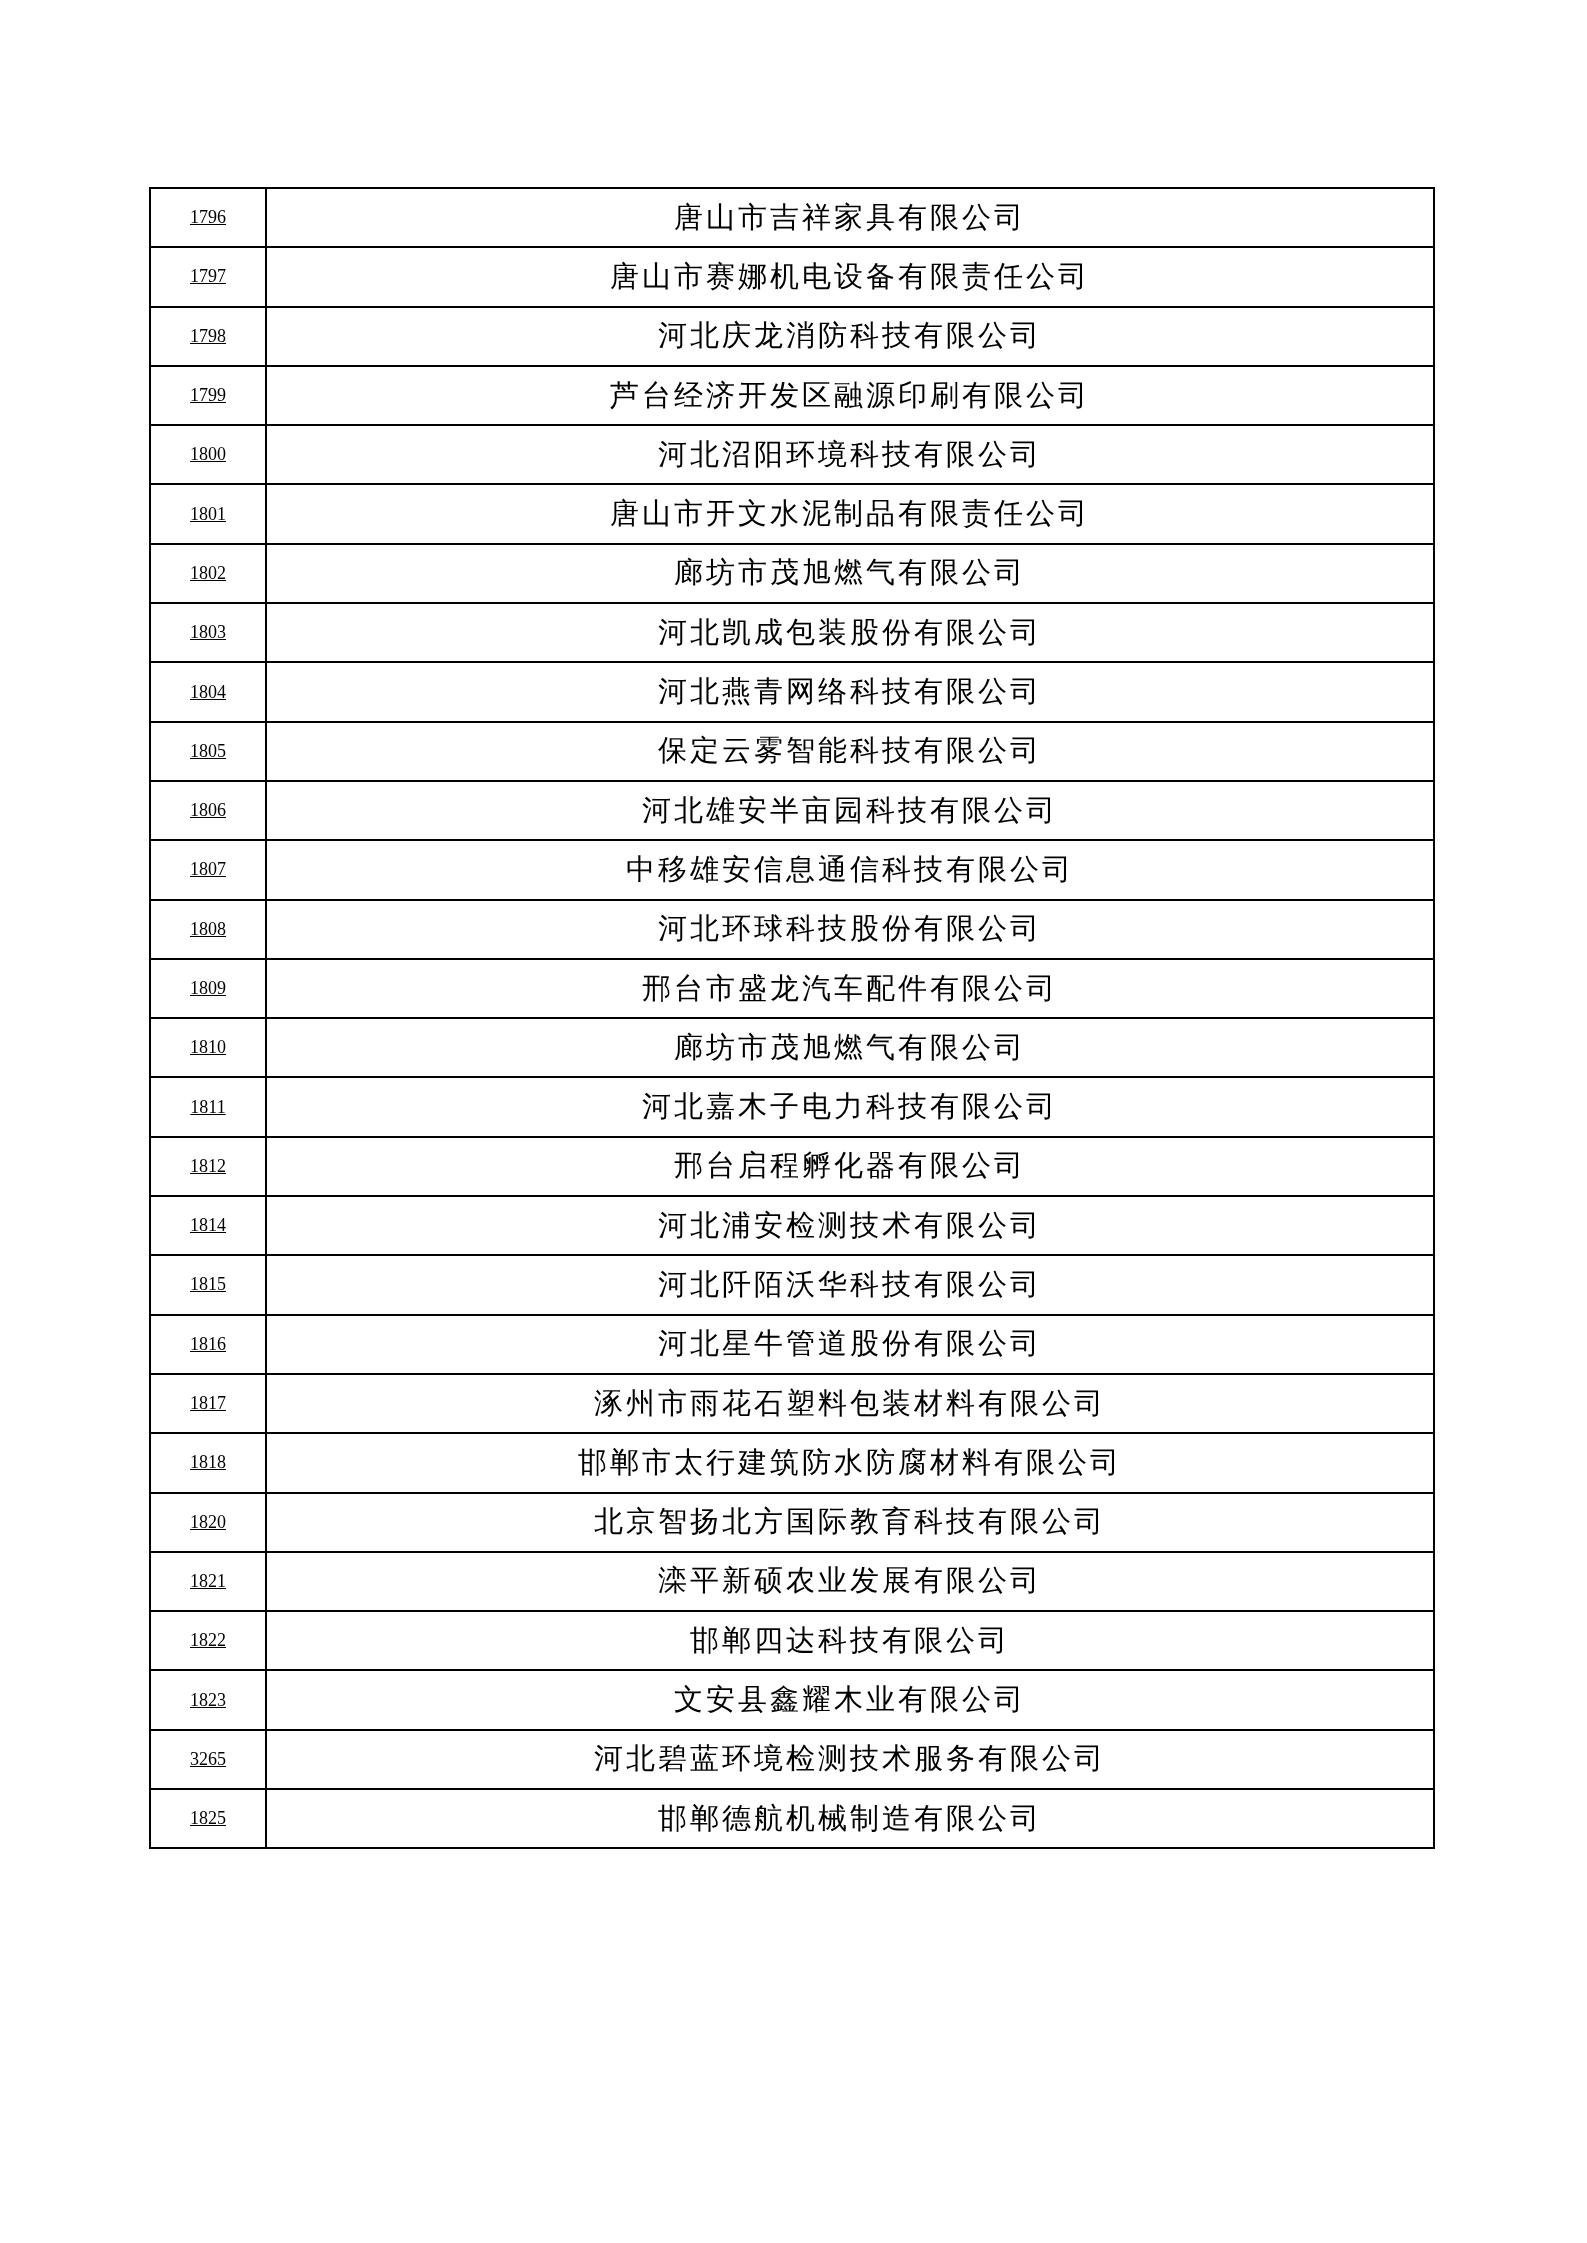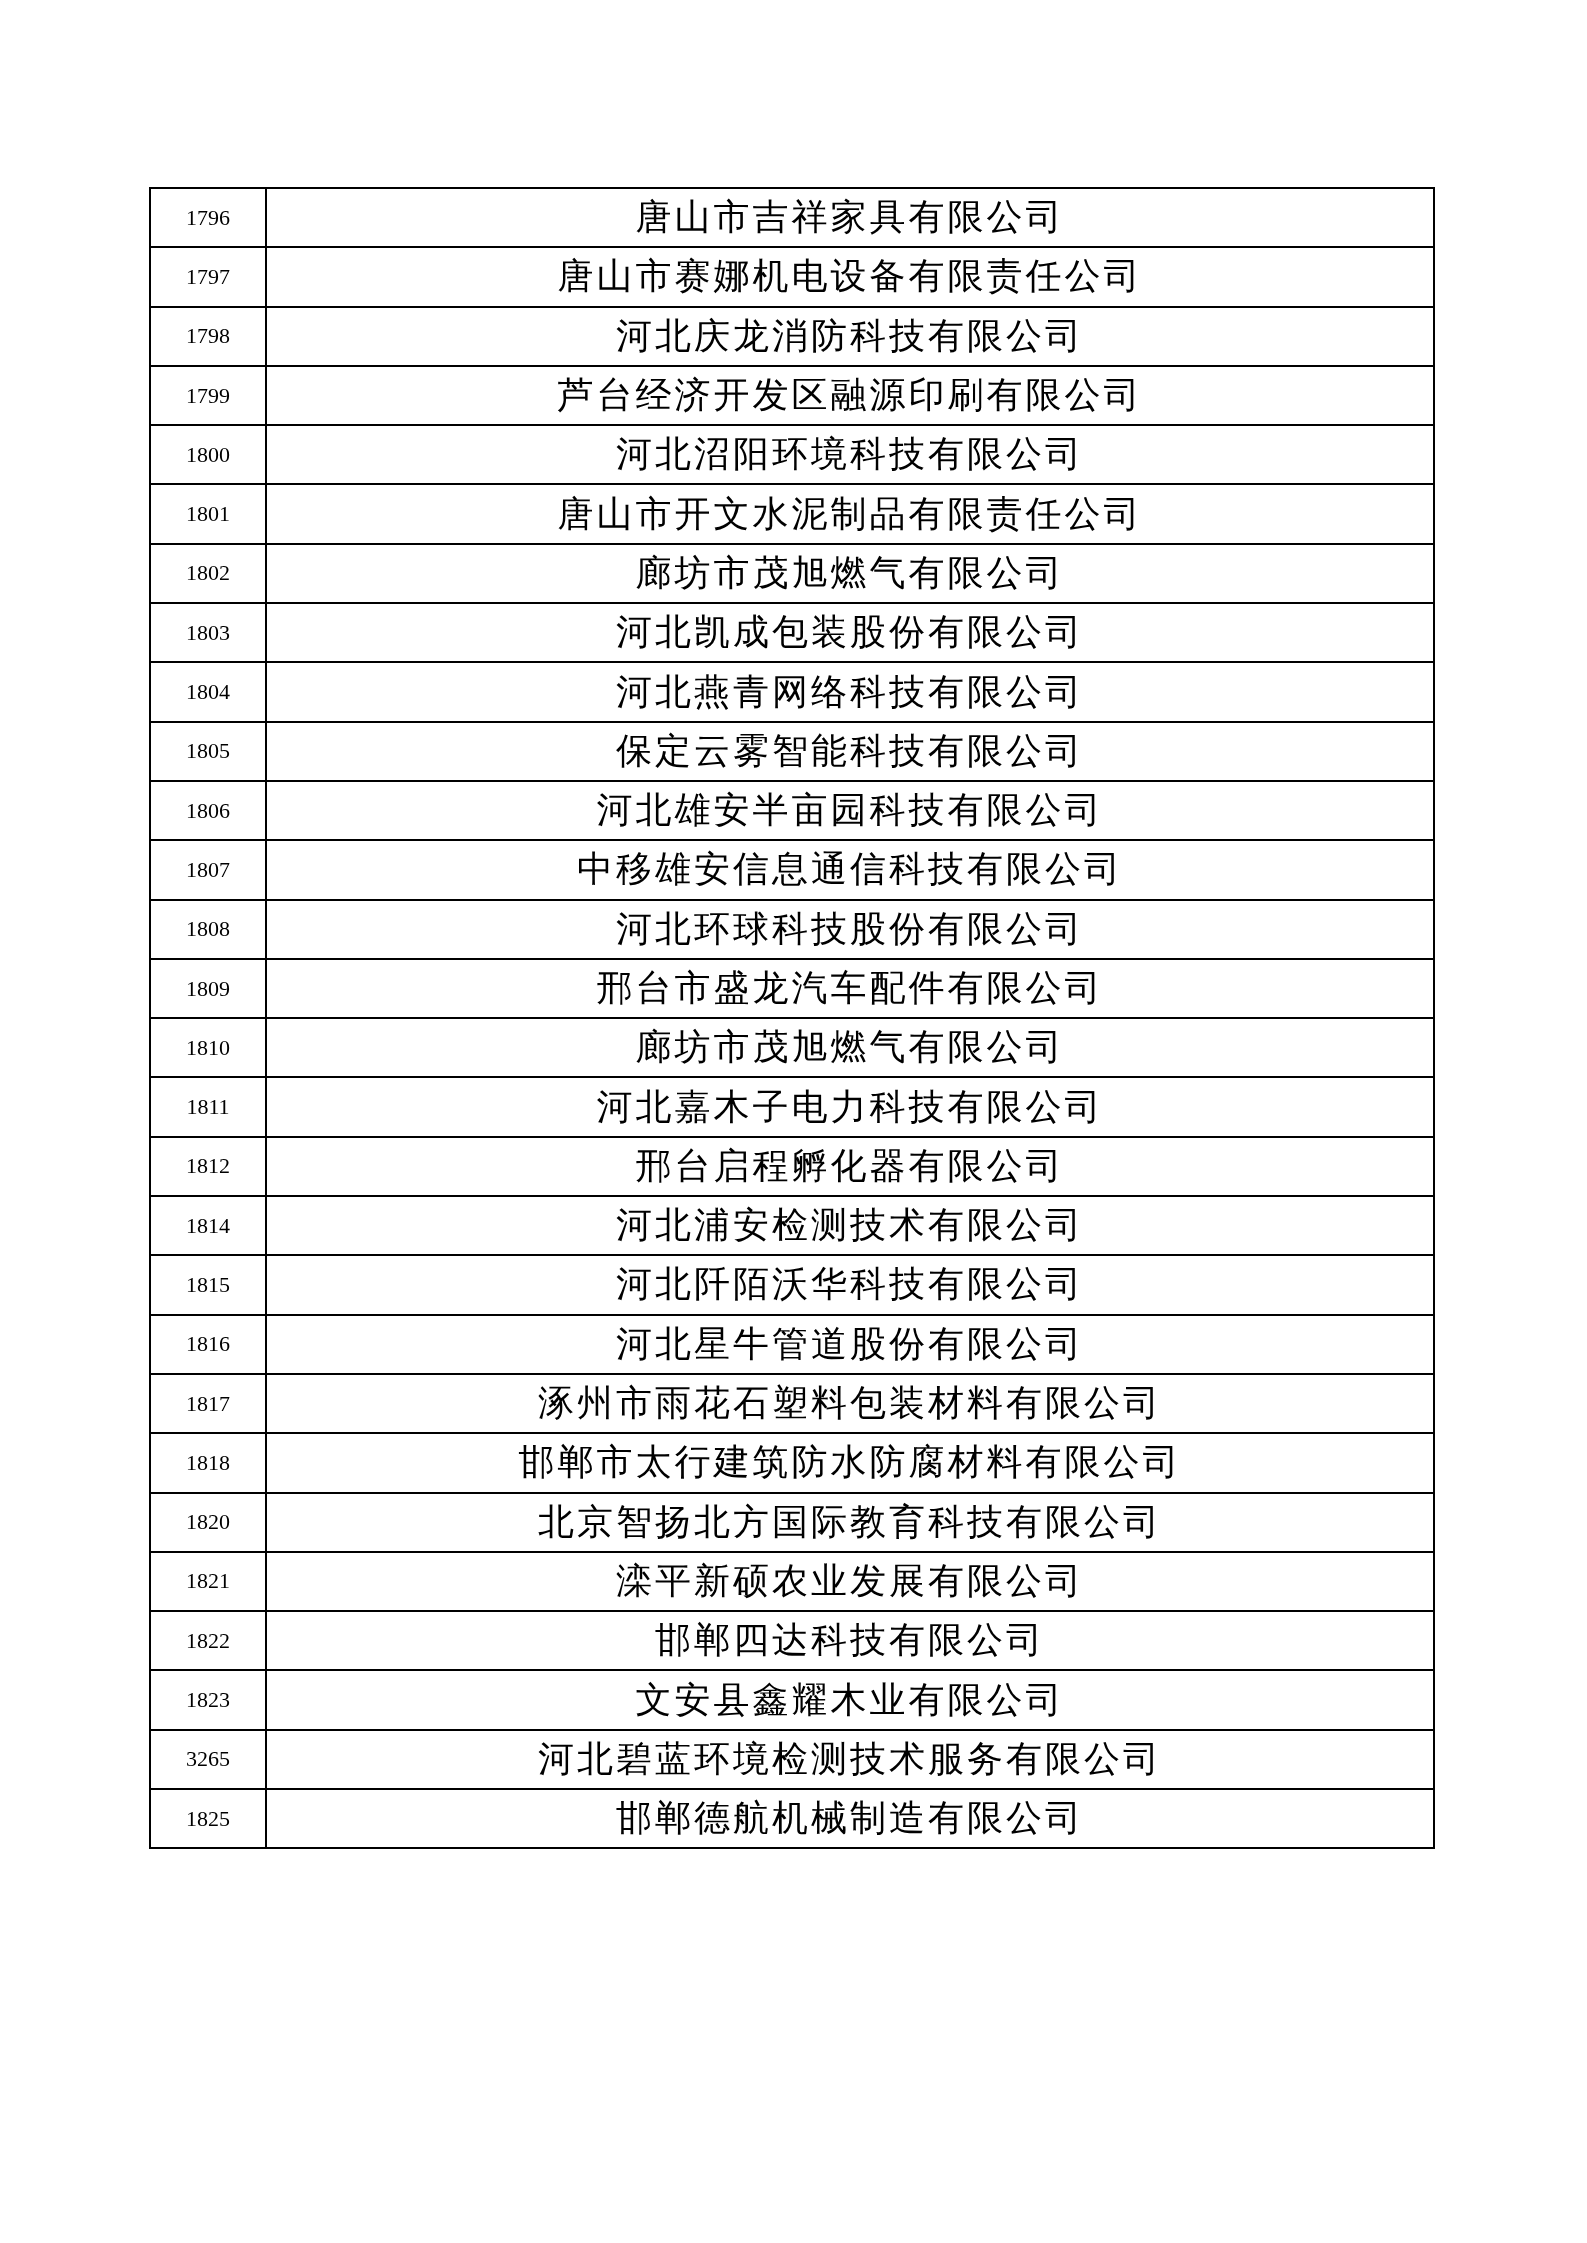--- a/index.html
+++ b/index.html
@@ -17,26 +17,27 @@
     border: 2px solid #000;
     height: 57.3px;
     padding: 0;
     text-align: center;
     vertical-align: middle;
     white-space: nowrap;
   }
   td.num {
     width: 114px;
     font-family: "Liberation Serif", "DejaVu Serif", serif;
-    font-size: 22px;
+    font-size: 18px;
     letter-spacing: 0px;
+    text-decoration: underline;
   }
   td.name {
     font-family: Liberation Serif, serif;
-    font-size: 36px;
+    font-size: 29px;
     letter-spacing: 3px;
     margin-top: 28px;
   }
 </style>
 </head>
 <body>
 
 <div class="page">
   <table class="list">
     <tbody id="rows">

